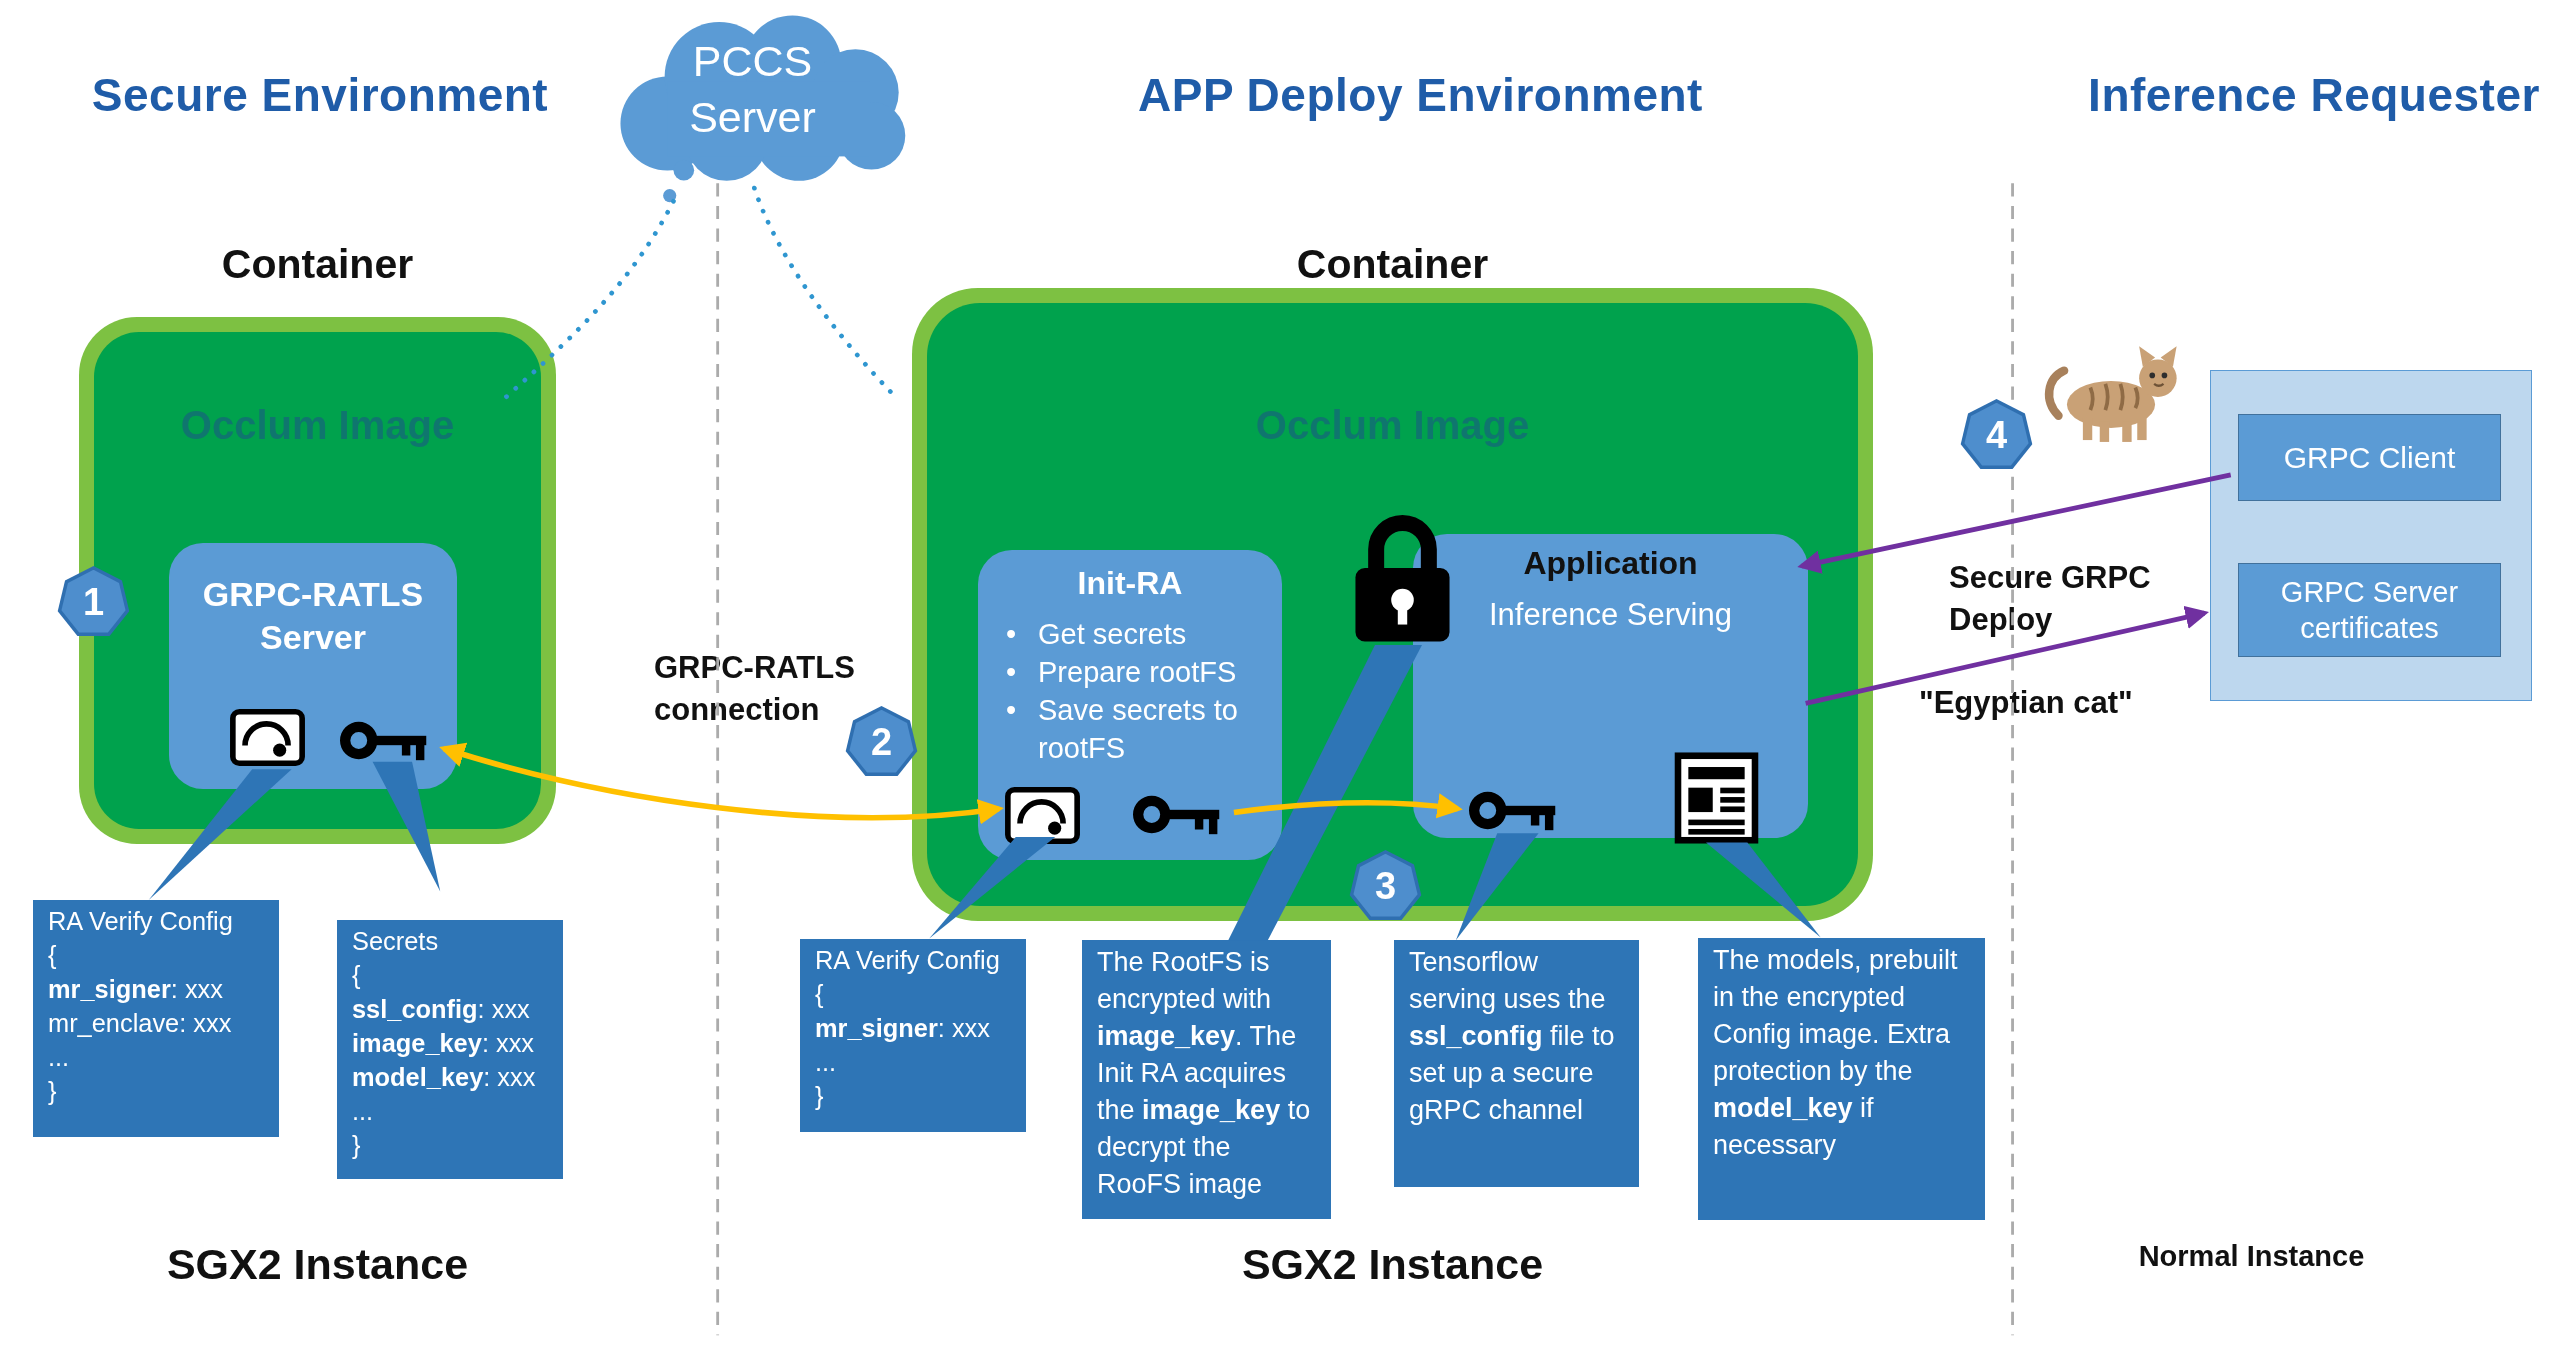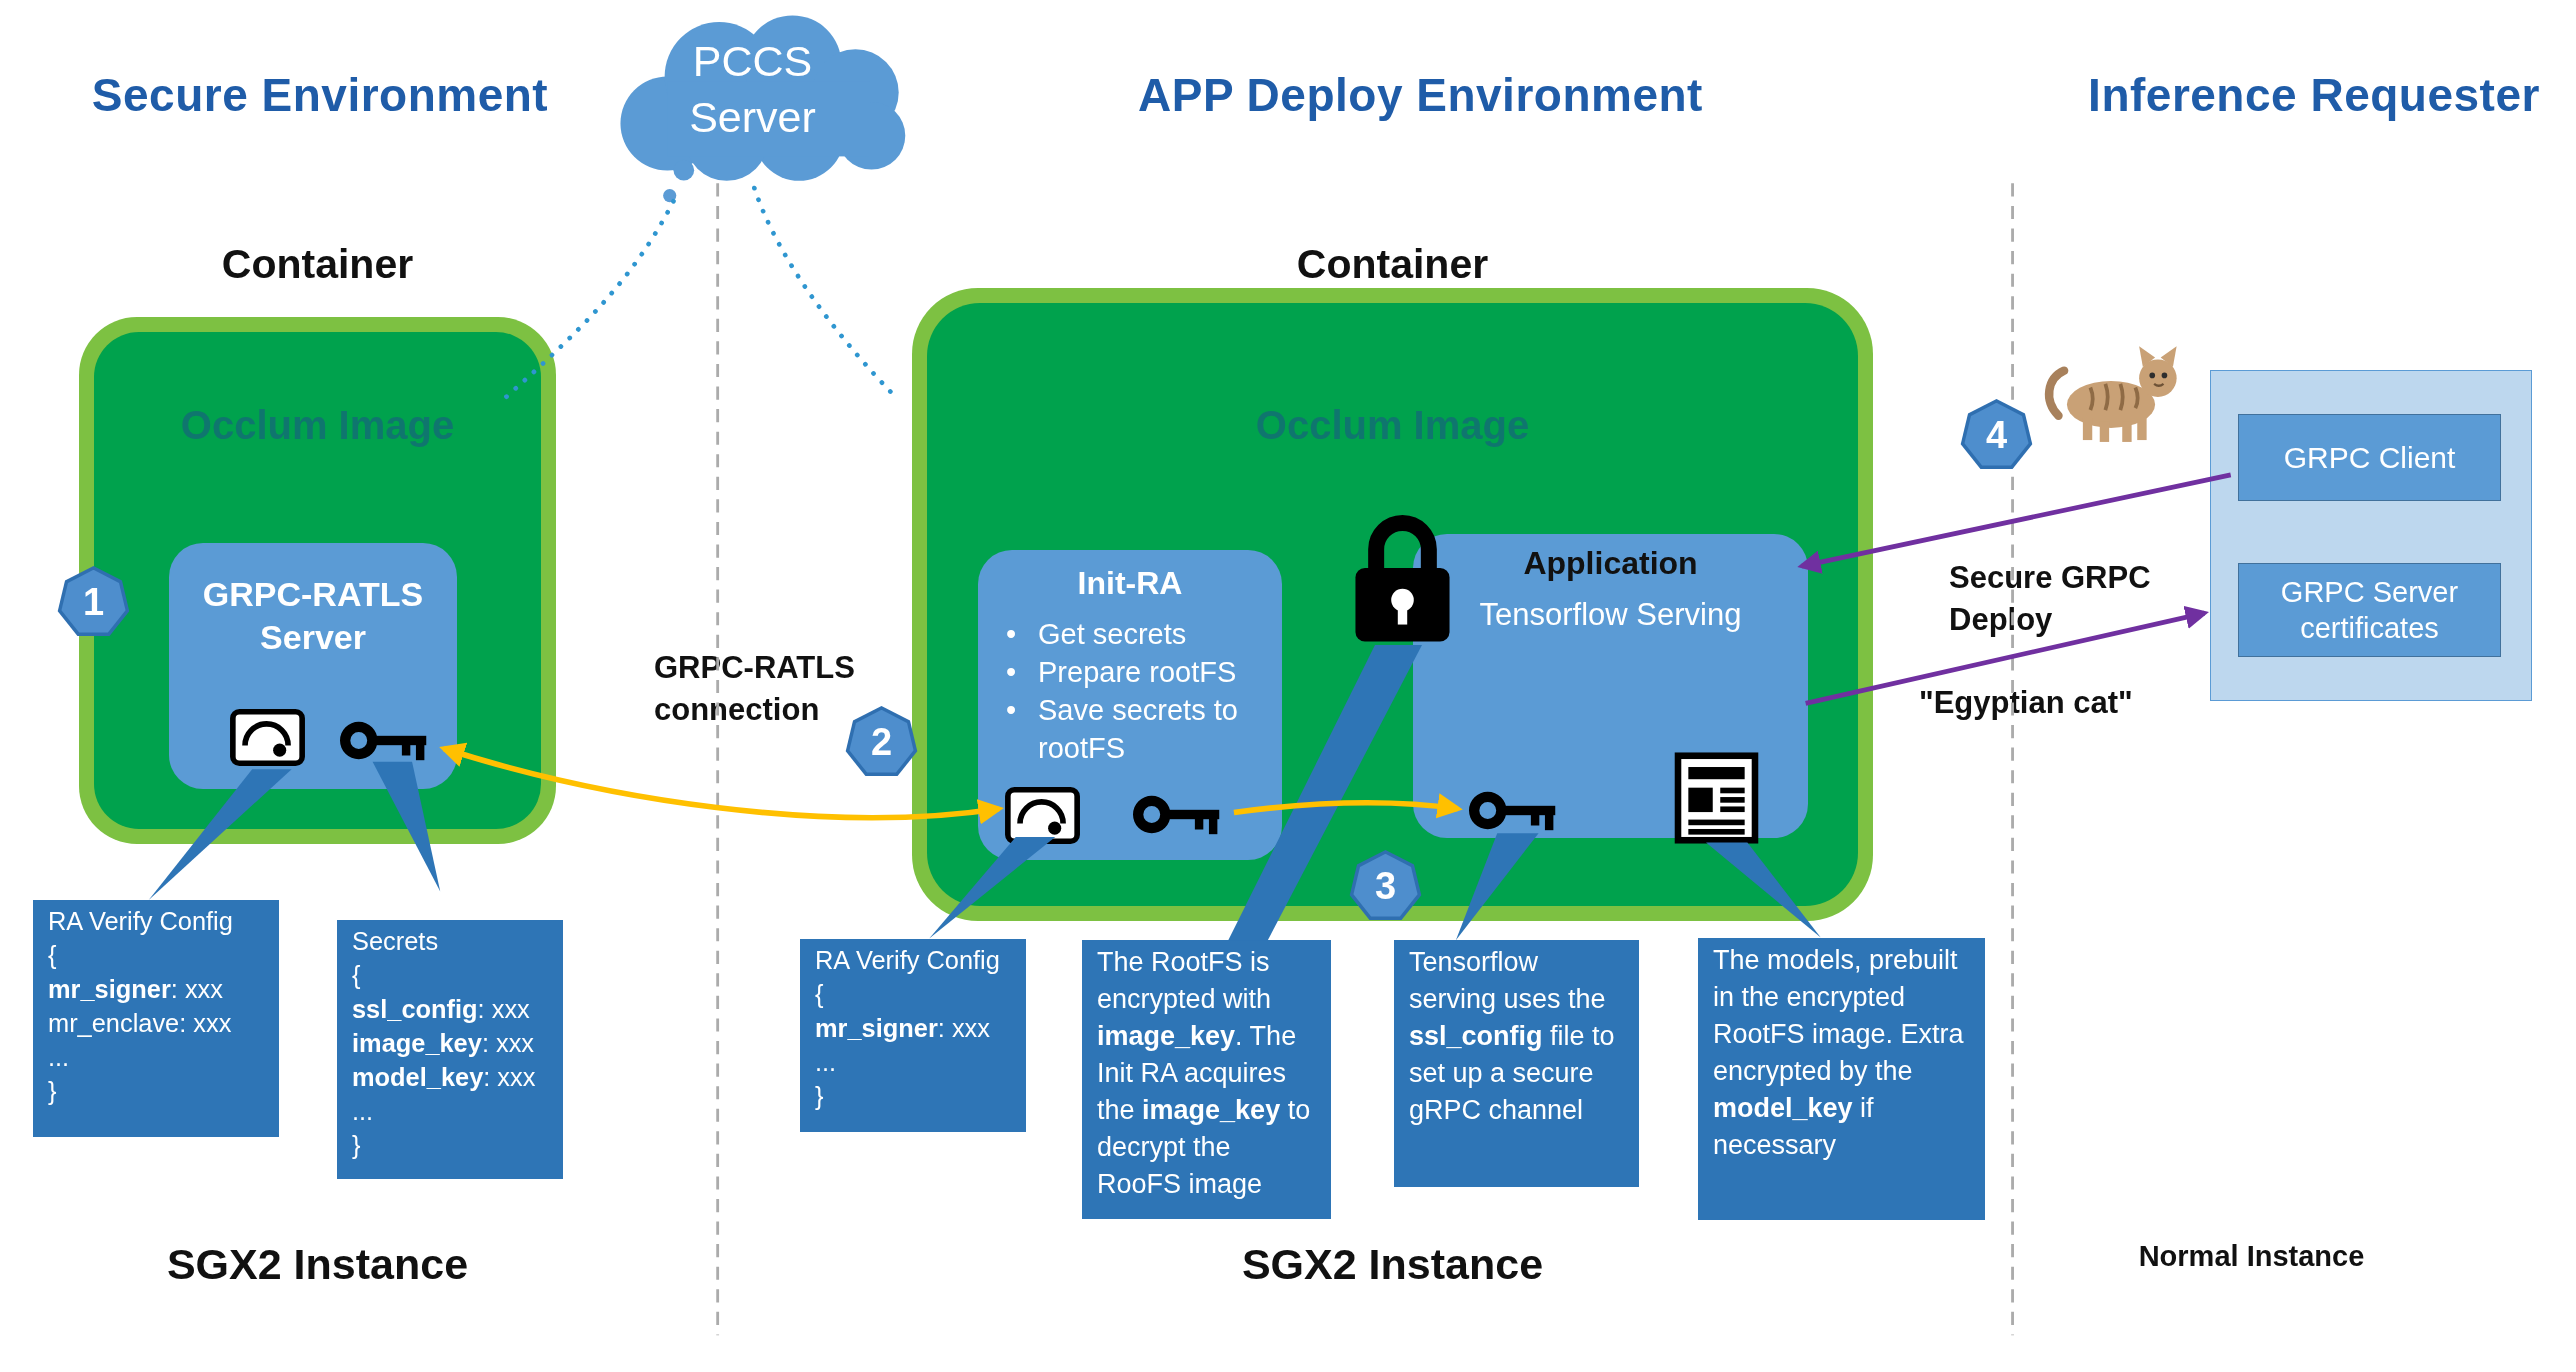--- a/index.html
+++ b/index.html
@@ -151,21 +151,21 @@
   </svg>
   <svg class="icon" style="left:1133px; top:792px;" width="90" height="45" viewBox="0 0 96 48">
     <path fill="#000" fill-rule="evenodd" d="M20 4 a20 20 0 1 0 0 40 a20 20 0 0 0 0 -40 z M20 15 a9 9 0 1 1 0 18 a9 9 0 0 1 0 -18 z"></path>
     <rect x="36" y="19" width="56" height="10" fill="#000"></rect>
     <rect x="66" y="25" width="9" height="15" fill="#000"></rect>
     <rect x="81" y="25" width="9" height="20" fill="#000"></rect>
   </svg>
 
   <div class="abs bluebox" style="left:1413px; top:534px; width:395px; height:304px;">
     <div class="app-title">Application</div>
-    <div class="app-sub">Tensorflow Serving</div>
+    <div class="app-sub">Inference Serving</div>
   </div>
 
   <svg class="icon" style="left:1343px; top:506px; z-index:20;" width="119" height="143" viewBox="0 0 126 152">
     <path d="M35 72 V46 a28 28 0 0 1 56 0 v26" fill="none" stroke="#000" stroke-width="17"></path>
     <rect x="13" y="66" width="100" height="78" rx="10" fill="#000"></rect>
     <circle cx="63" cy="100" r="12" fill="#fff"></circle>
     <rect x="58" y="103" width="10" height="23" fill="#fff"></rect>
   </svg>
 
   <svg class="icon" style="left:1469px; top:788px;" width="90" height="45" viewBox="0 0 96 48">
@@ -197,21 +197,21 @@
       <div><span>...</span></div>
       <div><span>}</span></div>
     </div>
   <div class="abs callout big" style="left:1082px; top:940px; width:249px; height:279px;">
       <div><span>The RootFS is encrypted with </span><span style="font-weight: bold;">image_key</span><span>. The Init RA acquires the </span><span style="font-weight: bold;">image_key</span><span> to decrypt the RooFS image</span></div>
     </div>
   <div class="abs callout big" style="left:1394px; top:940px; width:245px; height:247px;">
       <div><span>Tensorflow serving uses the </span><span style="font-weight: bold;">ssl_config</span><span> file to set up a secure gRPC channel</span></div>
     </div>
   <div class="abs callout big" style="left:1698px; top:938px; width:287px; height:282px;">
-      <div><span>The models, prebuilt in the encrypted RootFS image. Extra encrypted by the </span><span style="font-weight: bold;">model_key</span><span> if necessary</span></div>
+      <div><span>The models, prebuilt in the encrypted Config image. Extra protection by the </span><span style="font-weight: bold;">model_key</span><span> if necessary</span></div>
     </div>
 
   <div class="abs black-label ctr" style="left:912px; top:1240px; width:961px; font-size:43px;">SGX2 Instance</div>
 
   <svg class="icon" style="left:2036px; top:331px;" width="150" height="115" viewBox="0 0 160 122">
     <path d="M24 90 C 8 74 12 50 30 42" stroke="#A8815C" stroke-width="9" fill="none" stroke-linecap="round"></path>
     <ellipse cx="80" cy="78" rx="47" ry="25" fill="#C9A176"></ellipse>
     <rect x="50" y="92" width="10" height="24" fill="#C9A176"></rect>
     <rect x="68" y="96" width="10" height="22" fill="#C9A176"></rect>
     <rect x="92" y="96" width="10" height="22" fill="#C9A176"></rect>

